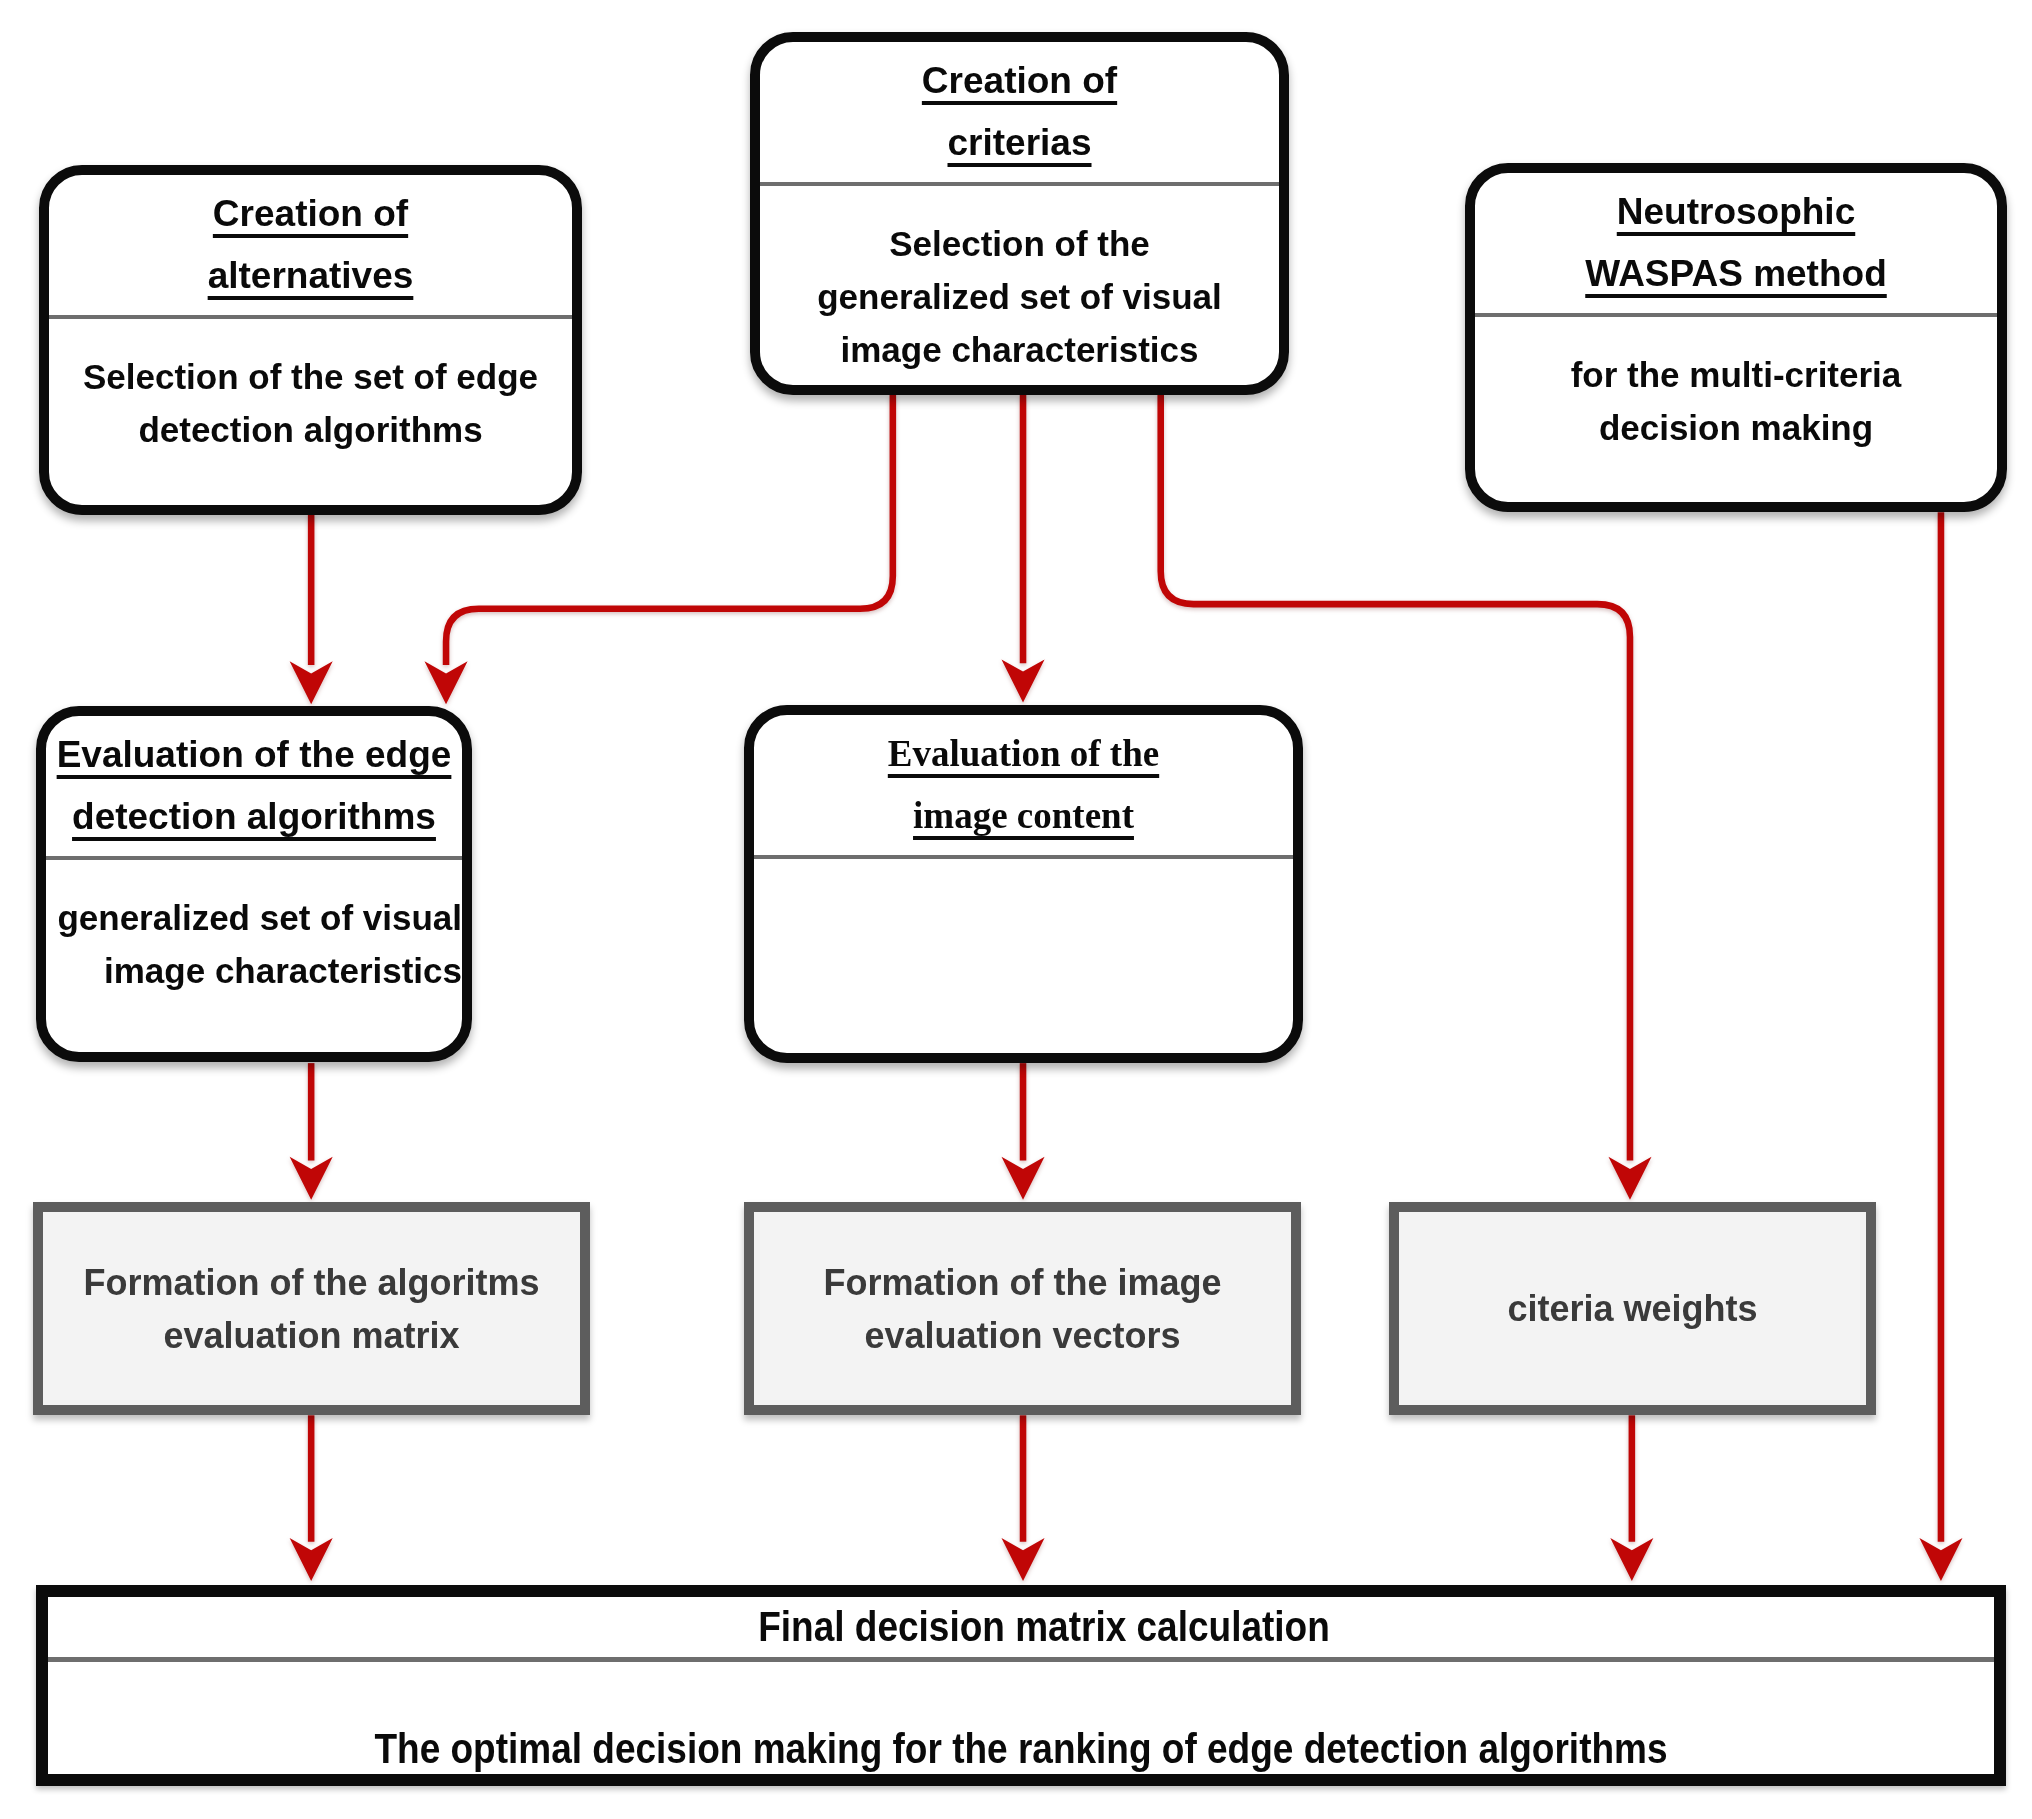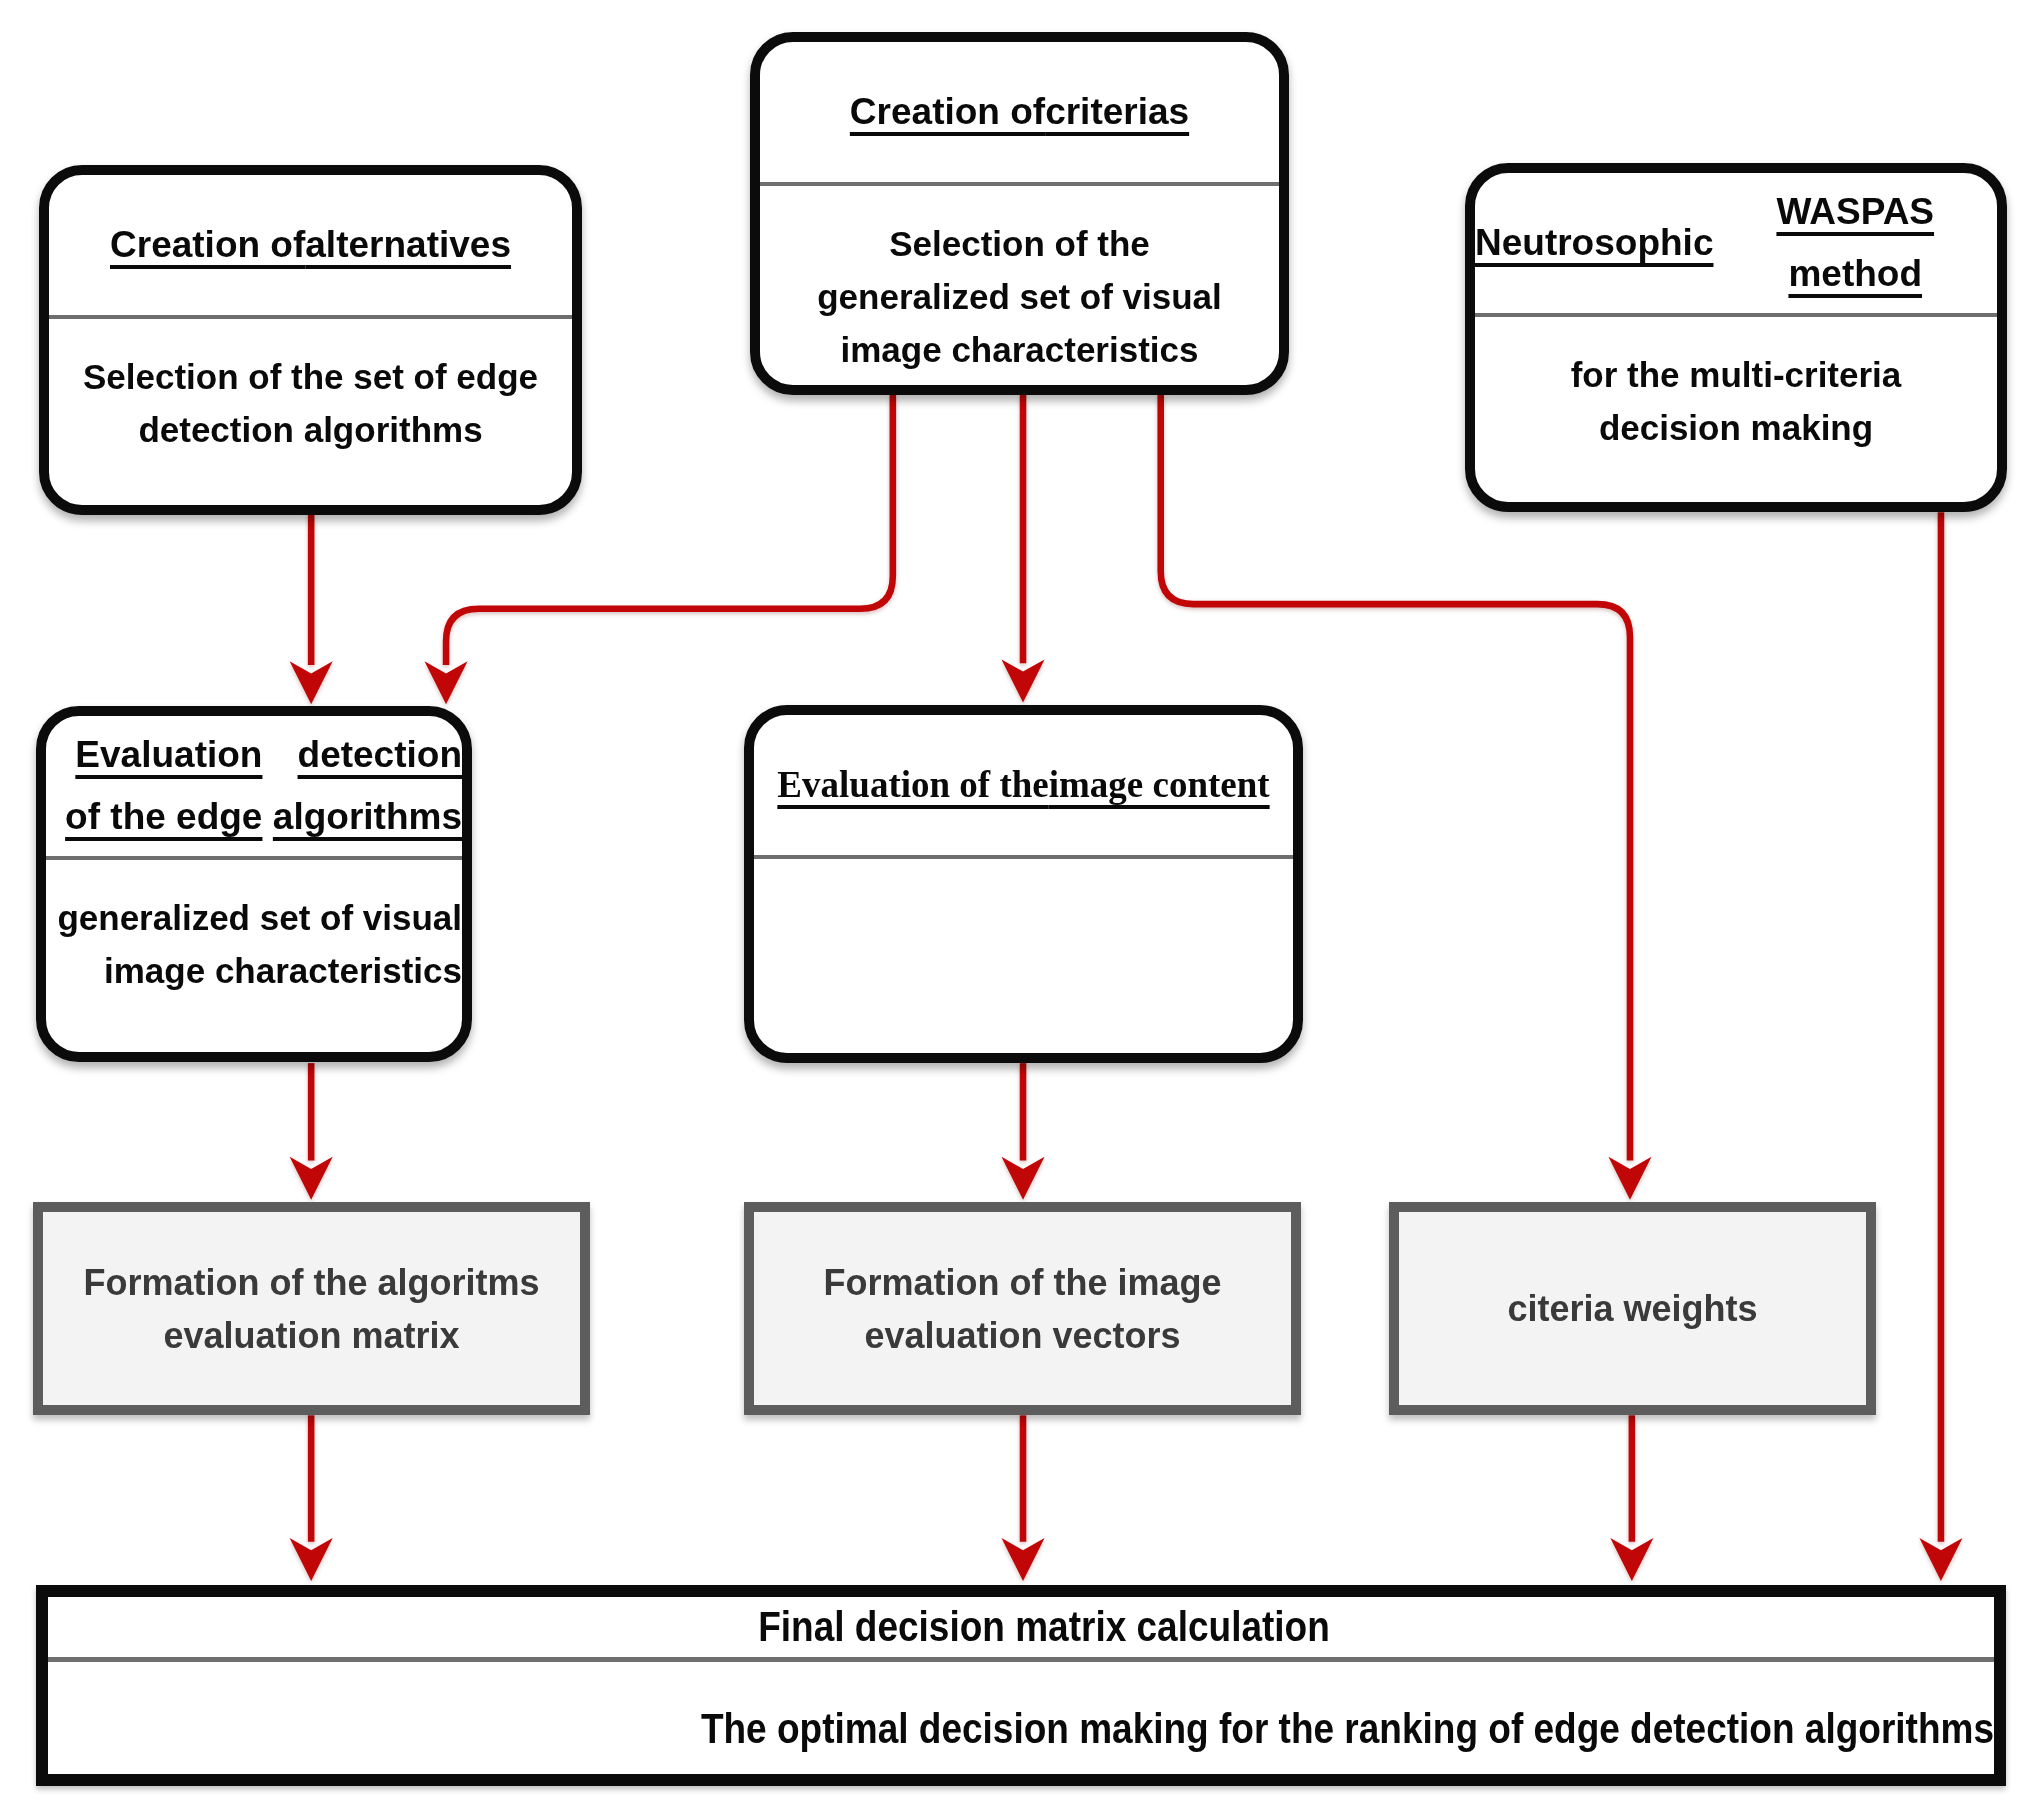--- a/index.html
+++ b/index.html
@@ -35,21 +35,21 @@
     background:#ffffff;
     border:10.3px solid var(--box-border);
     border-radius:43px;
     box-shadow:0 5.6px 8.4px rgba(0,0,0,0.30);
     box-sizing:border-box;
     text-align:center;
   }
   .tbox .thead{
     height:140px;
     border-bottom:4.7px solid var(--divider);
-    display:flex;flex-direction:row;justify-content:center;align-items:center;
+    display:flex;flex-direction:column;justify-content:center;align-items:center;
     font-size:37px;line-height:62px;
   }
   .tbox .thead div{
     text-decoration:underline;
     text-decoration-thickness:3.7px;
     text-underline-offset:7.5px;
   }
   .tbox .tbody{
     padding-top:31px;
     font-size:35px;line-height:53px;
@@ -77,21 +77,21 @@
     box-sizing:border-box;
     text-align:center;
   }
   .fbox .fhead{
     height:60px;
     border-bottom:5.6px solid var(--divider);
     display:flex;justify-content:center;align-items:center;padding-left:46px;
   }
   .fbox .fbody{
     height:133px;
-    display:flex;justify-content:flex-end;align-items:center;
+    display:flex;justify-content:center;align-items:center;margin-top:20px;
   }
   .fbox .stretch{
     font-size:37px;
     transform:scale(1,1.15);
     white-space:nowrap;
   }
 
   
   #box-alt     {left:39px;  top:165px;  width:543px;  height:350px;}
   #box-crit    {left:750px; top:32px;   width:539px;  height:363px;}

